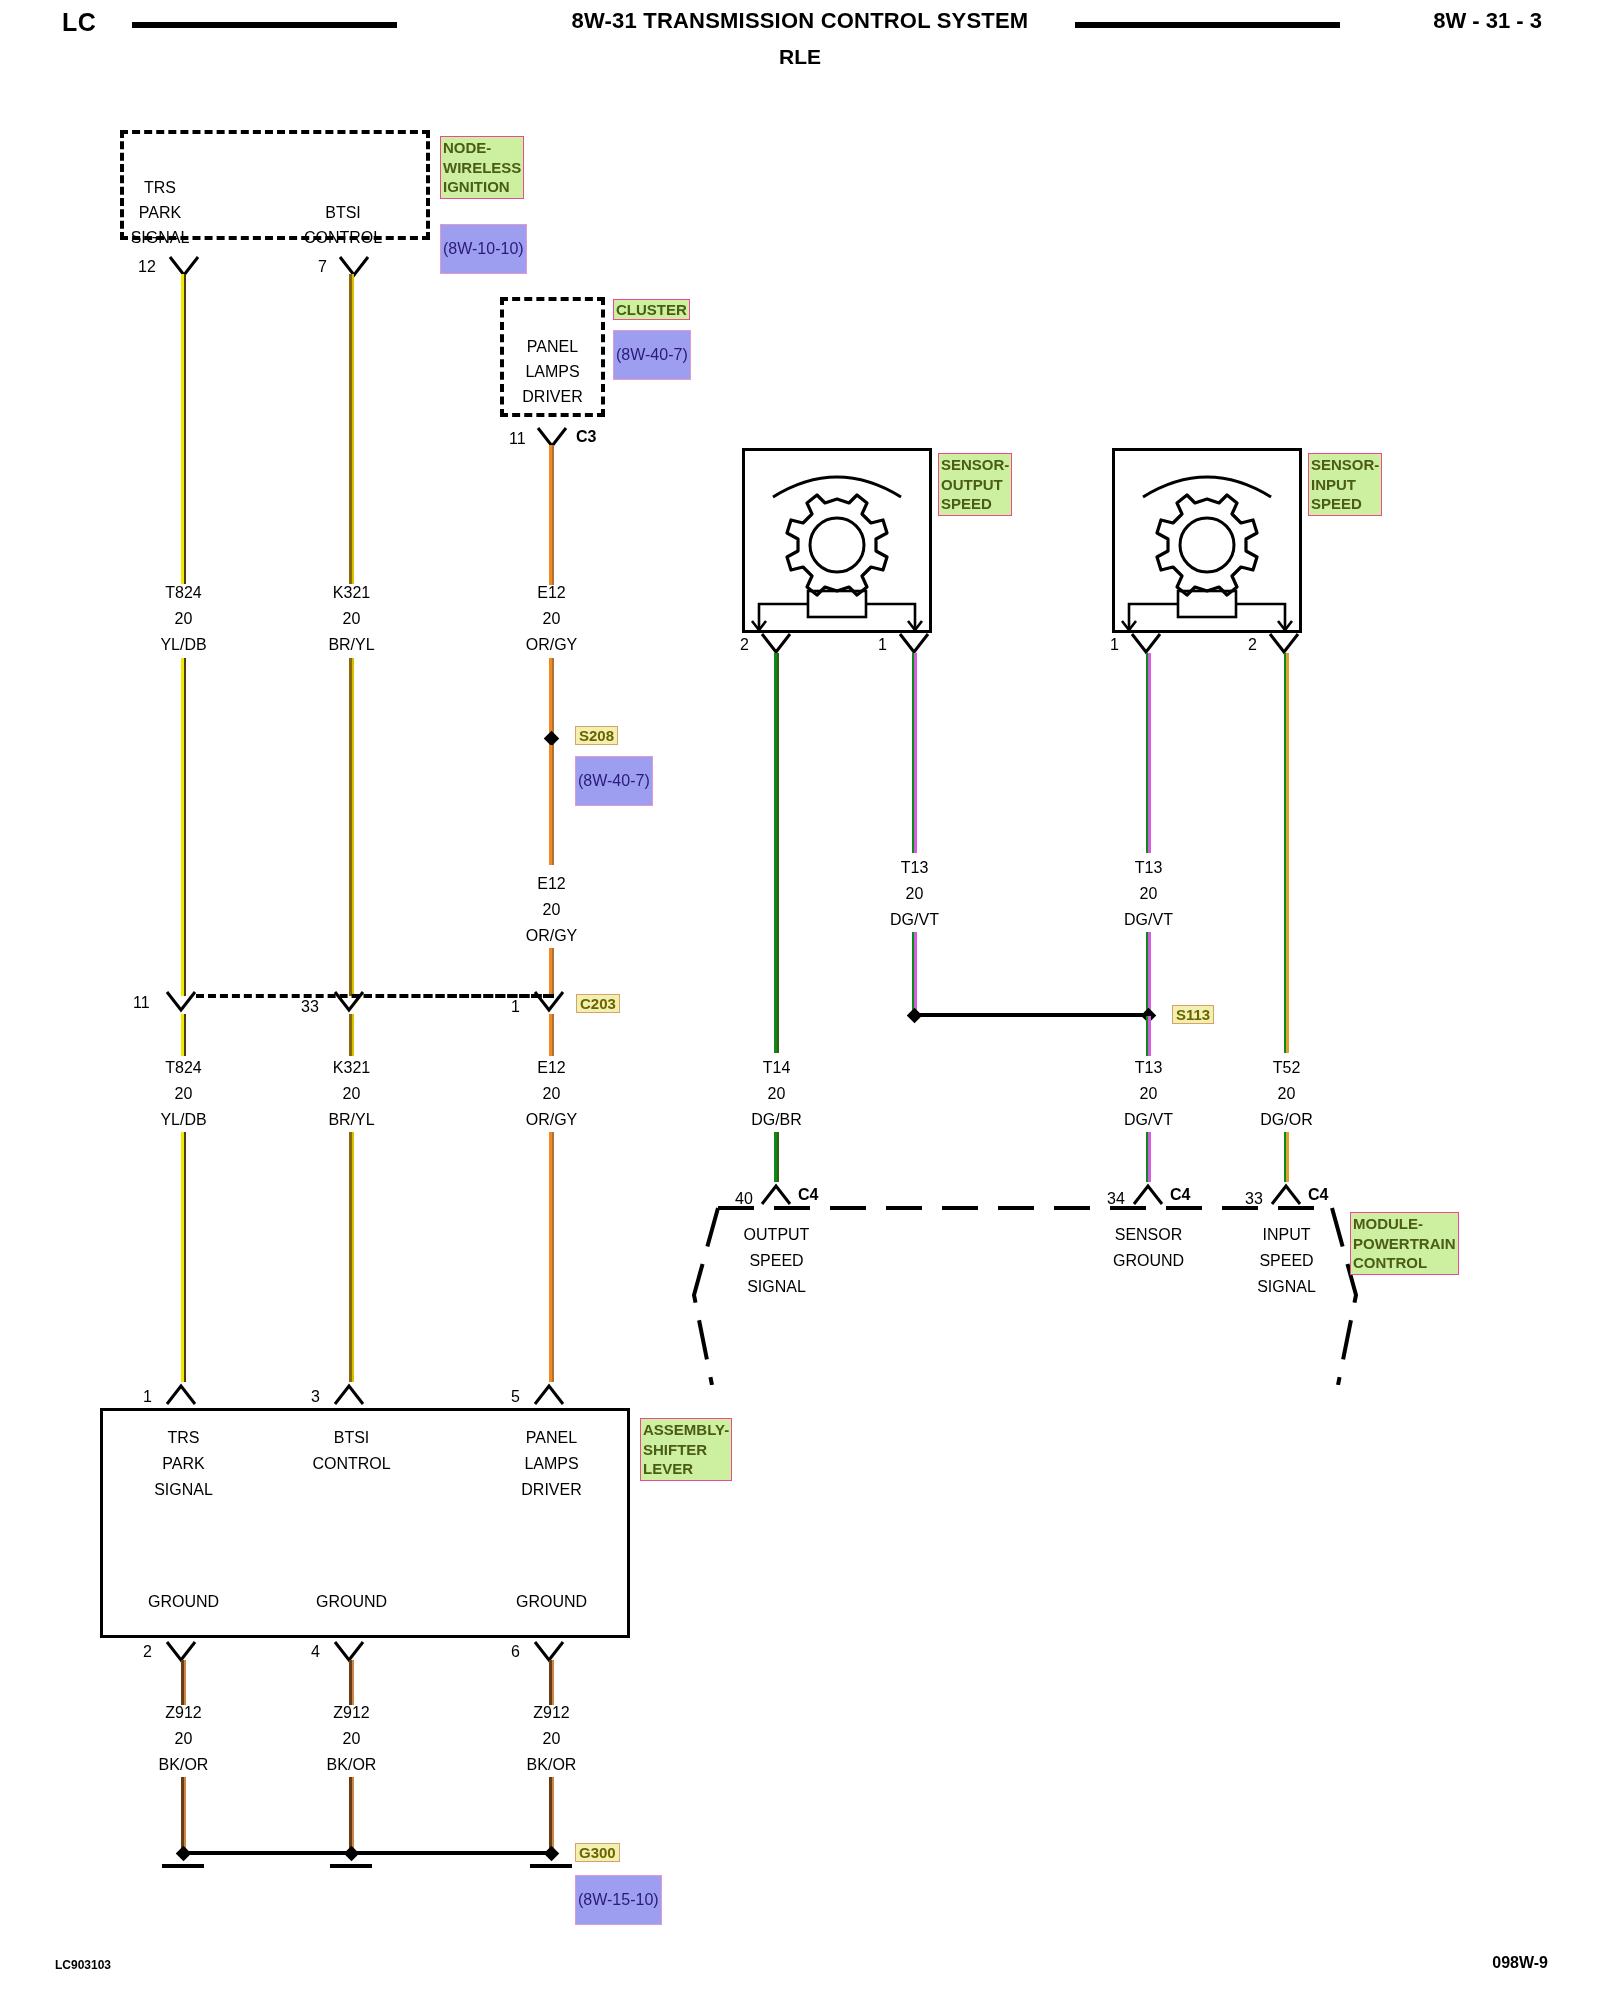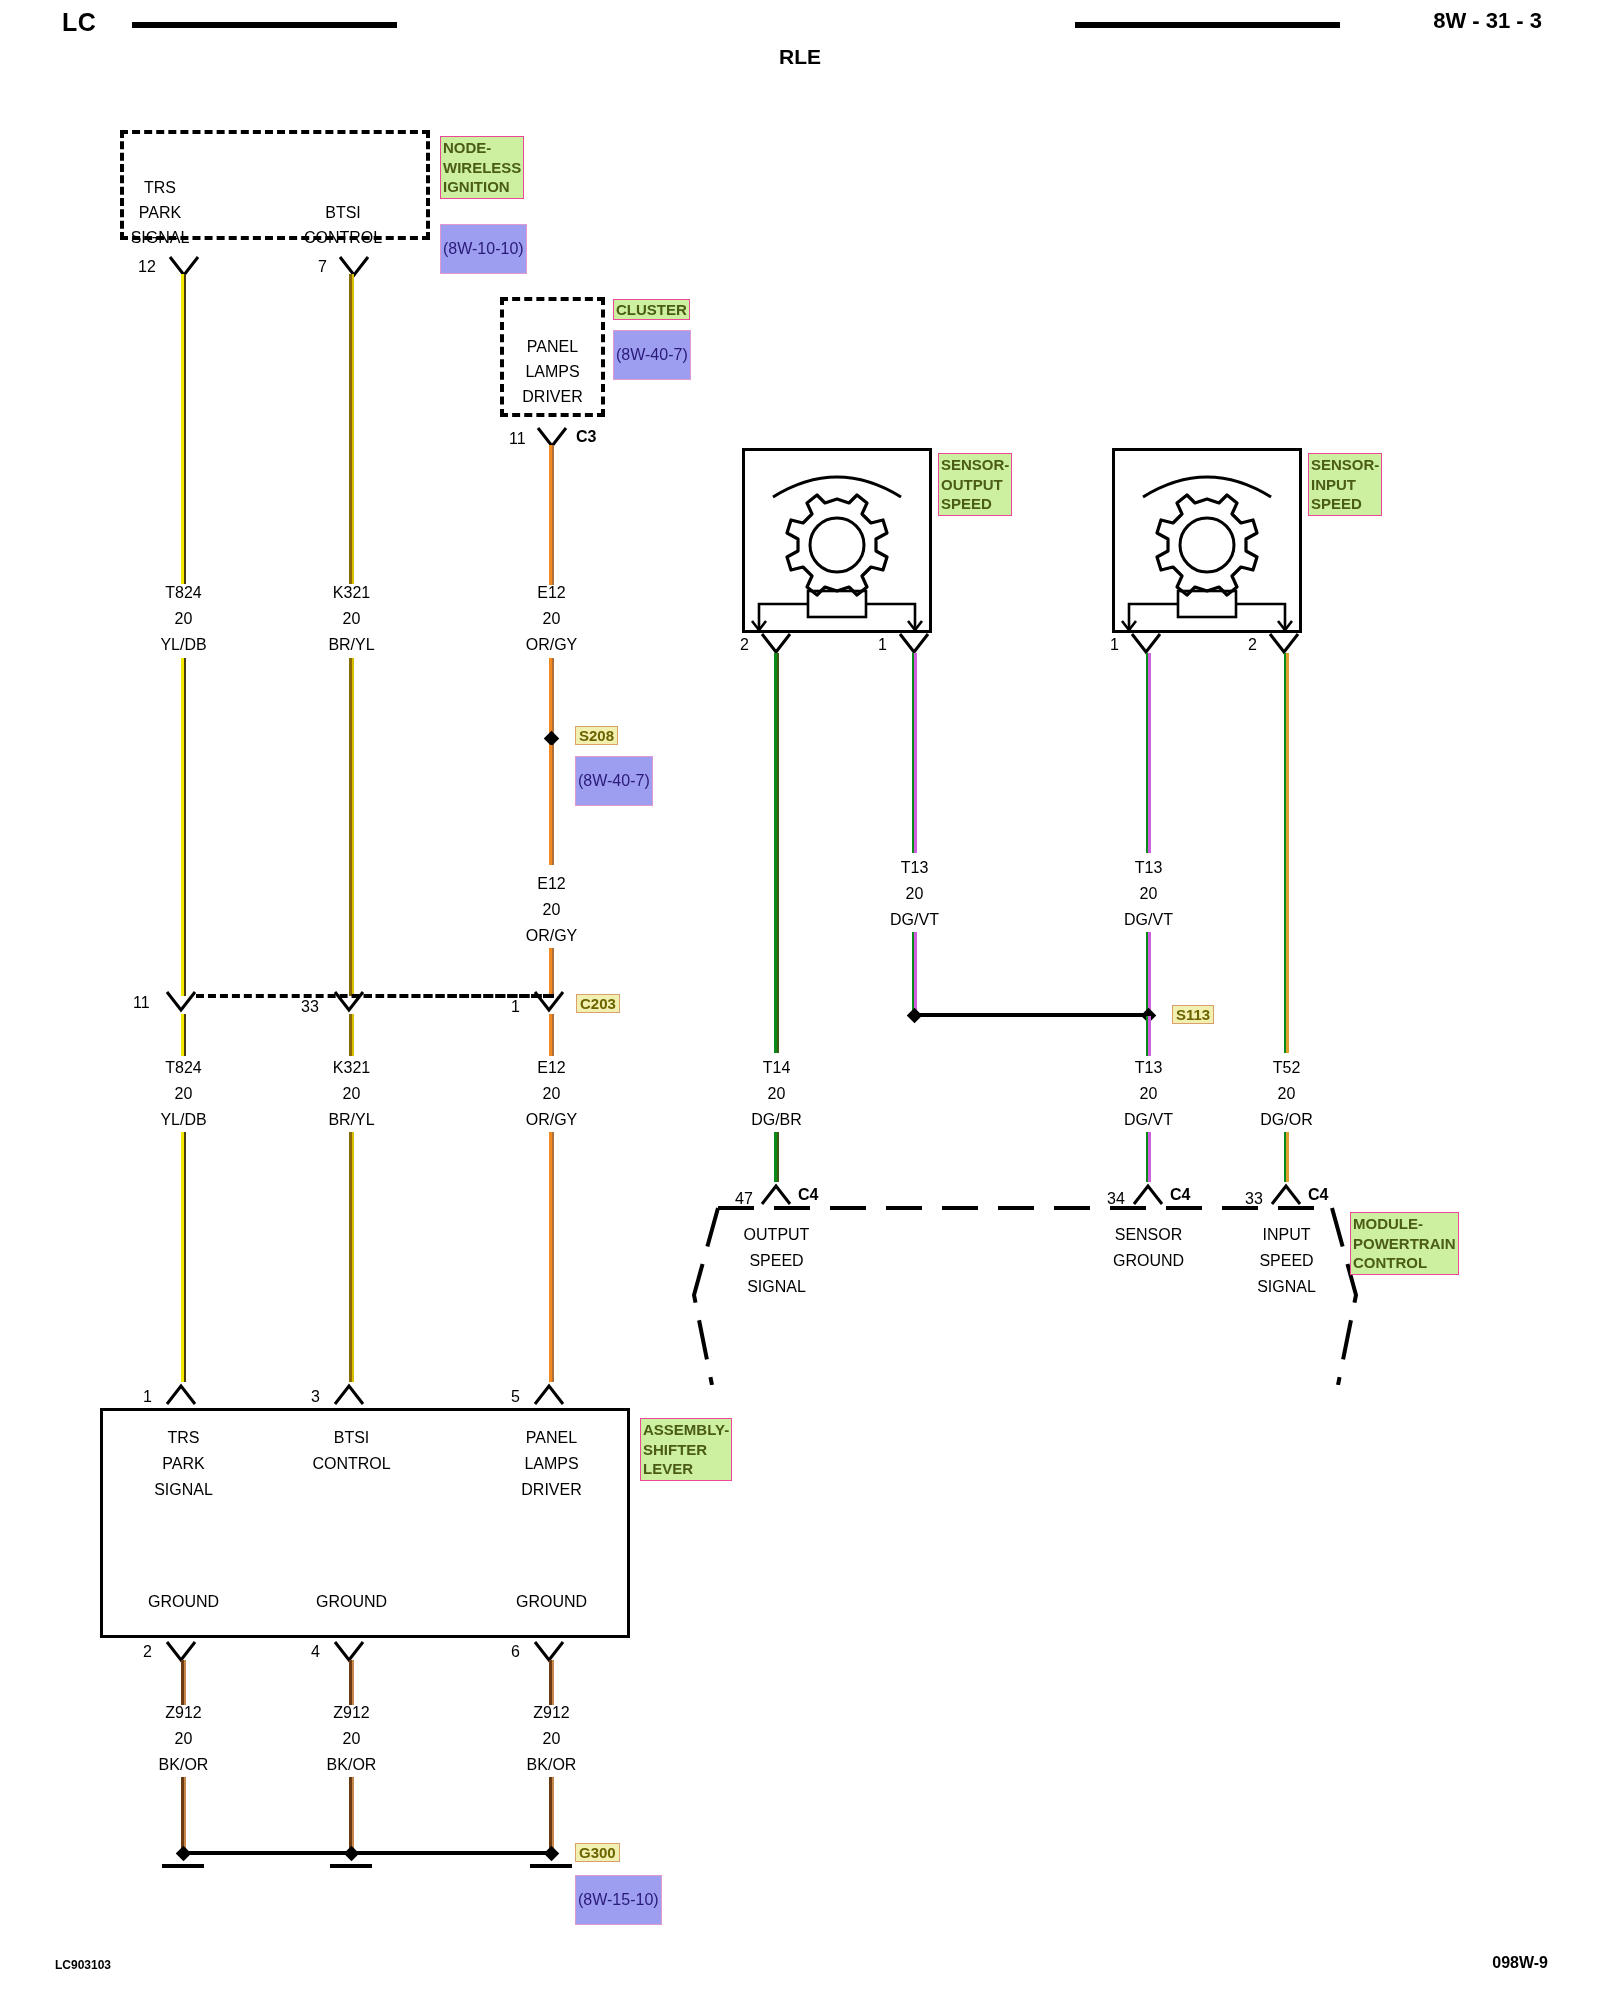--- a/index.html
+++ b/index.html
@@ -98,20 +98,21 @@
   .dash-h {
     position:absolute; height:0; border-top:4px dashed #000;
   }
 </style>
 </head>
 <body>
 
 <div id="header-bar">
   <div id="hdr-left">LC</div>
   <div id="hdr-rule-left"></div>
+  <div id="hdr-title">8W-31 TRANSMISSION CONTROL SYSTEM</div>
   <div id="hdr-rule-right"></div>
   <div id="hdr-right">8W - 31 - 3</div>
   <div id="hdr-sub">RLE</div>
 </div>
 
 <div class="box-dashed" style="left:120px; top:130px; width:310px; height:110px;"></div>
 
 <div class="abs txt-c" style="left:105px; top:178px; width:110px;">TRS</div>
 <div class="abs txt-c" style="left:105px; top:203px; width:110px;">PARK</div>
 <div class="abs txt-c" style="left:105px; top:228px; width:110px;">SIGNAL</div>
@@ -350,21 +351,21 @@
 <div class="abs txt-c" style="left:1229px; top:1058px; width:115px;">T52</div>
 <div class="abs txt-c" style="left:1229px; top:1084px; width:115px;">20</div>
 <div class="abs txt-c" style="left:1229px; top:1110px; width:115px;">DG/OR</div>
 <div class="wire w-dg-or" style="left:1284px; top:1132px; height:50px;"></div>
 
 <div class="chev" style="left:760px; top:1182px;">
   <svg width="32" height="24" viewBox="0 0 32 24">
       <path d="M2 22 L16 4 L30 22" stroke="#000" stroke-width="3" fill="none"></path>
     </svg>
 </div>
-<div class="abs pin" style="left:735px; top:1190px;">47</div>
+<div class="abs pin" style="left:735px; top:1190px;">40</div>
 <div class="abs conn-id" style="left:798px; top:1186px;">C4</div>
 
 <div class="chev" style="left:1132px; top:1182px;">
   <svg width="32" height="24" viewBox="0 0 32 24">
       <path d="M2 22 L16 4 L30 22" stroke="#000" stroke-width="3" fill="none"></path>
     </svg>
 </div>
 <div class="abs pin" style="left:1107px; top:1190px;">34</div>
 <div class="abs conn-id" style="left:1170px; top:1186px;">C4</div>
 

